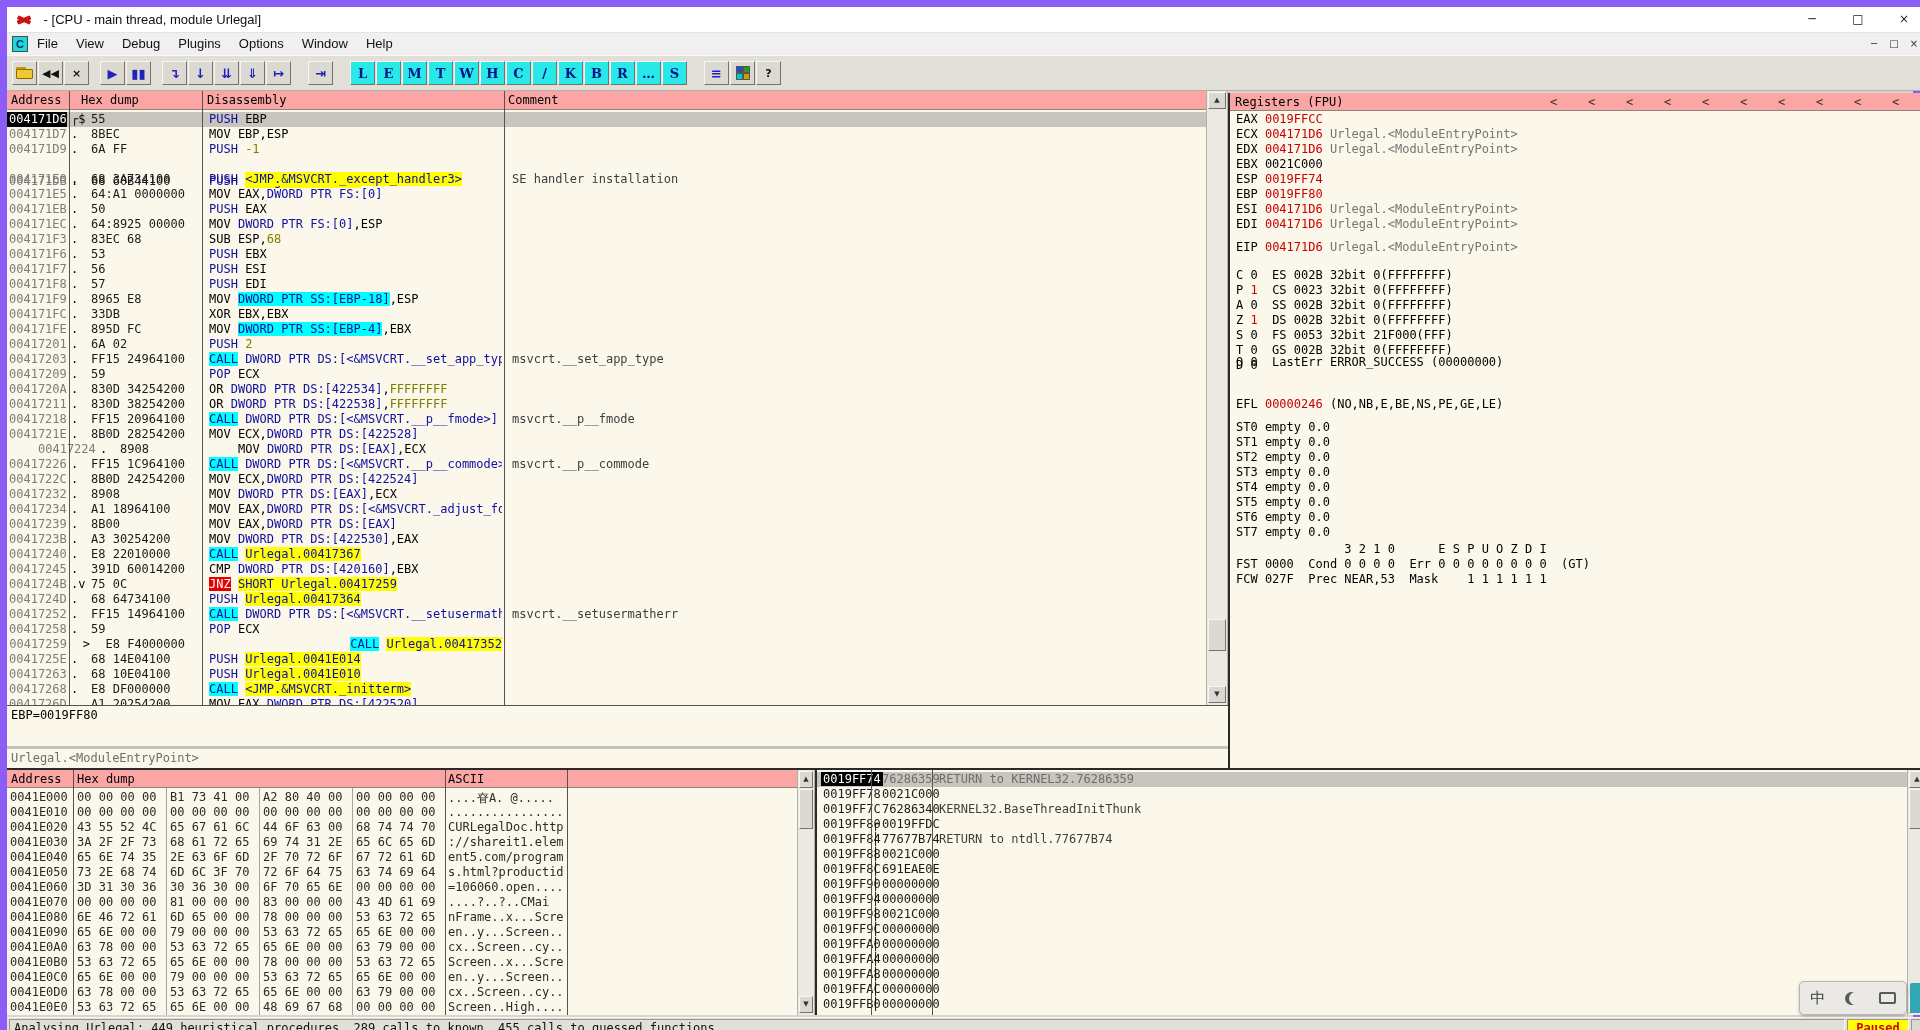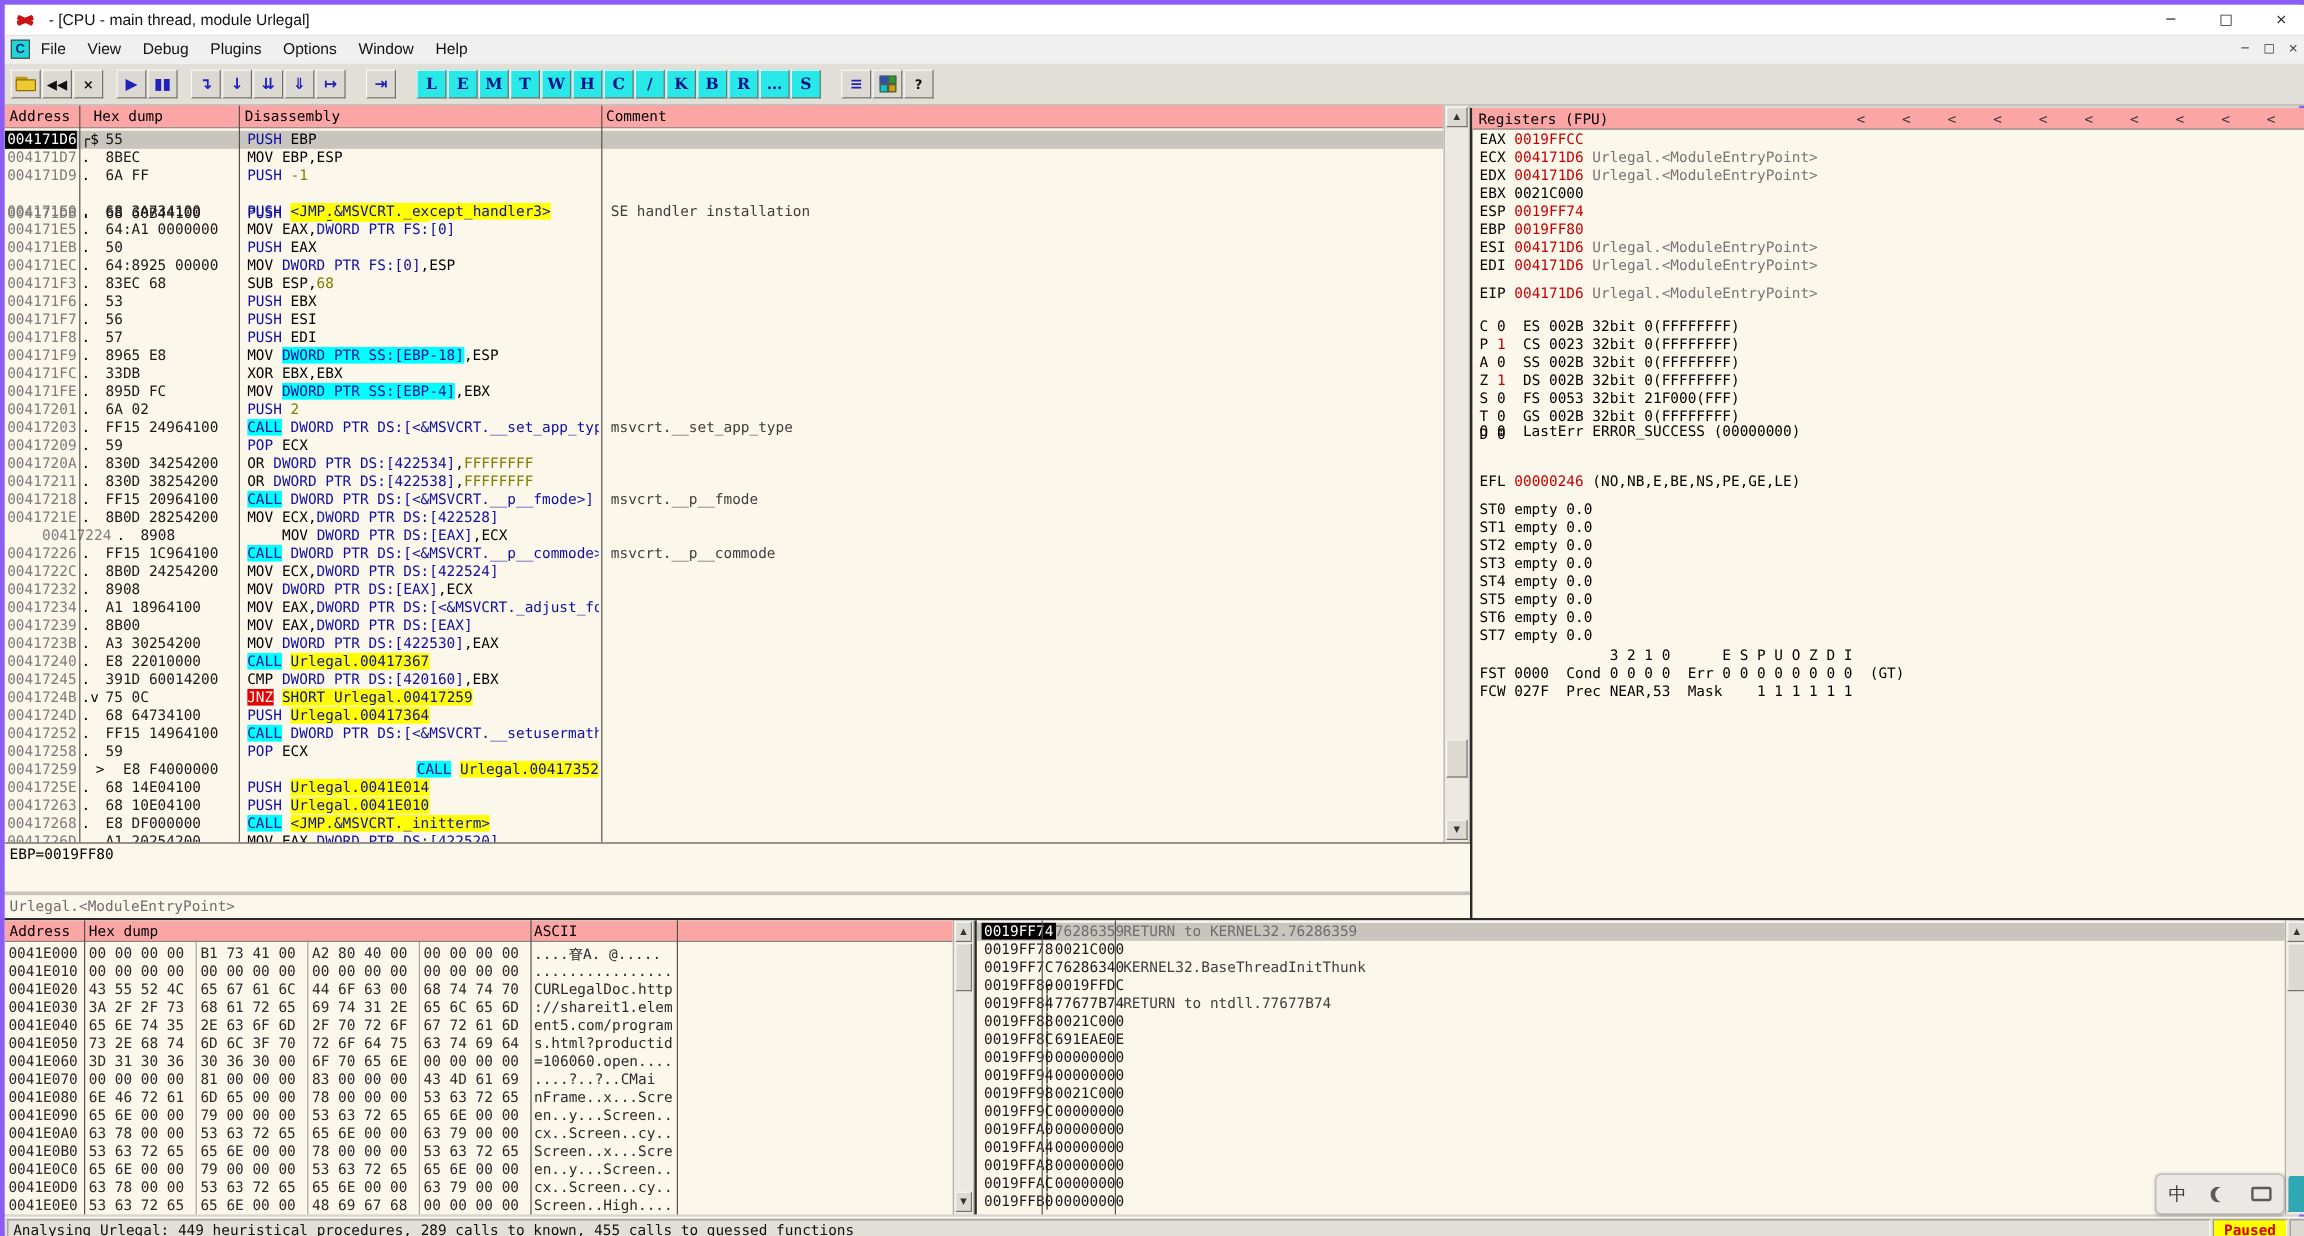--- a/index.html
+++ b/index.html
@@ -1,18 +1,18 @@
 <!DOCTYPE html>
 <html><head>
 <meta charset="utf-8">
 <style>
   *{margin:0;padding:0;box-sizing:border-box}
   html,body{width:1920px;height:1030px;overflow:hidden}
   body{background:#D8D5CE;font-family:"DejaVu Sans Mono",monospace;font-size:12px;color:#000}
-  #screen{position:absolute;inset:0;background:#D8D5CE;border:4px solid #8b5cf6}
+  #screen{position:absolute;inset:0;background:#D8D5CE;border:7px solid #8b5cf6}
 
   
   #titlebar{position:absolute;left:0;top:0;width:1920px;height:26px;background:#FFFFFF;display:flex;align-items:center;border-bottom:1px solid #E3E3E3}
   #app-icon{margin-left:8px;display:flex;align-items:center}
   #window-title{font-family:"Liberation Sans",sans-serif;font-size:13px;color:#111;margin-left:7px;white-space:pre}
   .cap-btn{position:absolute;top:0;width:46px;height:25px;text-align:center;line-height:25px;font-family:"DejaVu Sans",sans-serif;font-size:12px;color:#222}
   #btn-min{left:1782px}#btn-max{left:1828px}#btn-close{left:1874px}
 
   
   #menubar{position:absolute;left:0;top:26px;width:1920px;height:22px;background:#F0F0F0;display:flex;align-items:center;font-family:"Liberation Sans",sans-serif;font-size:13px}
@@ -432,20 +432,21 @@
         <span class="dcell c-pre">.</span>
         <span class="dcell c-hex">68 64734100</span>
         <span class="dcell c-ins"><span class="s-v">PUSH</span><span class="s-n"> </span><span class="s-y">Urlegal.00417364</span></span>
         <span class="dcell c-cmt"></span>
       </div>
       <div class="drow" style="top: 497px;">
         <span class="dcell c-addr">00417252</span>
         <span class="dcell c-pre">.</span>
         <span class="dcell c-hex">FF15 14964100</span>
         <span class="dcell c-ins"><span class="s-k">CALL</span><span class="s-n"> </span><span class="s-v">DWORD PTR DS:[&lt;&amp;MSVCRT.__setusermatherr&gt;]</span></span>
+        <span class="dcell c-cmt">msvcrt.__setusermatherr</span>
       </div>
       <div class="drow" style="top: 512px;">
         <span class="dcell c-addr">00417258</span>
         <span class="dcell c-pre">.</span>
         <span class="dcell c-hex">59</span>
         <span class="dcell c-ins"><span class="s-v">POP</span><span class="s-n"> ECX</span></span>
         <span class="dcell c-cmt"></span>
       </div>
       <div class="drow" style="top: 527px; text-align: right;">
         <span class="dcell c-addr">00417259</span>

